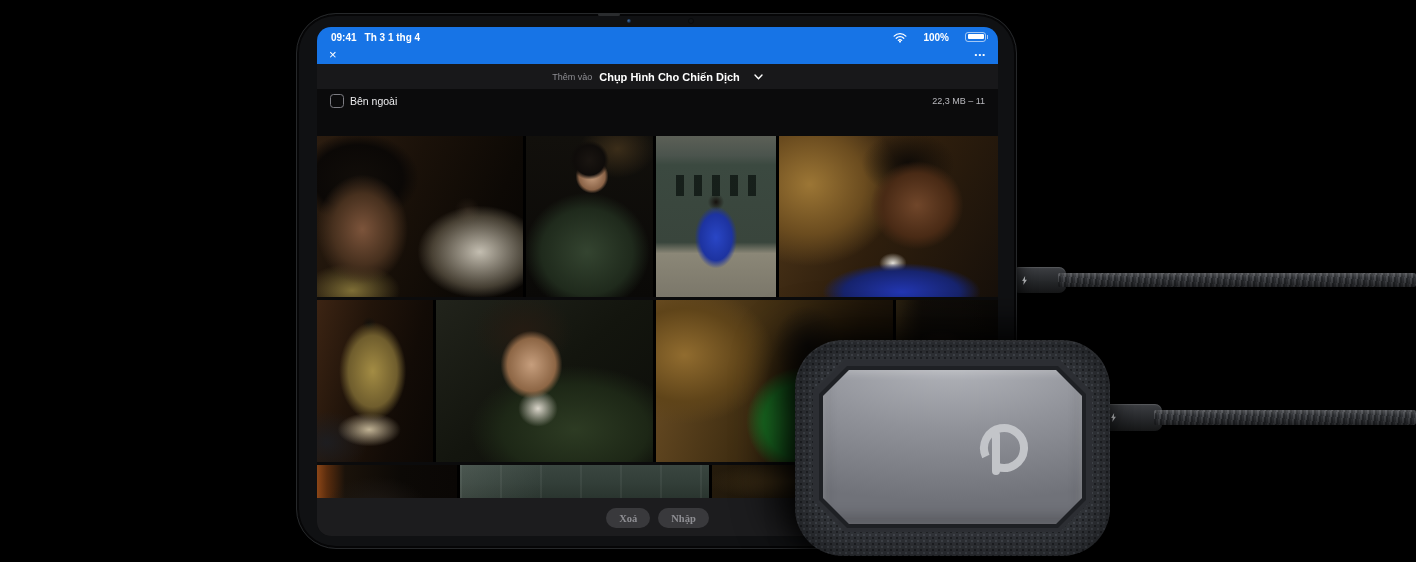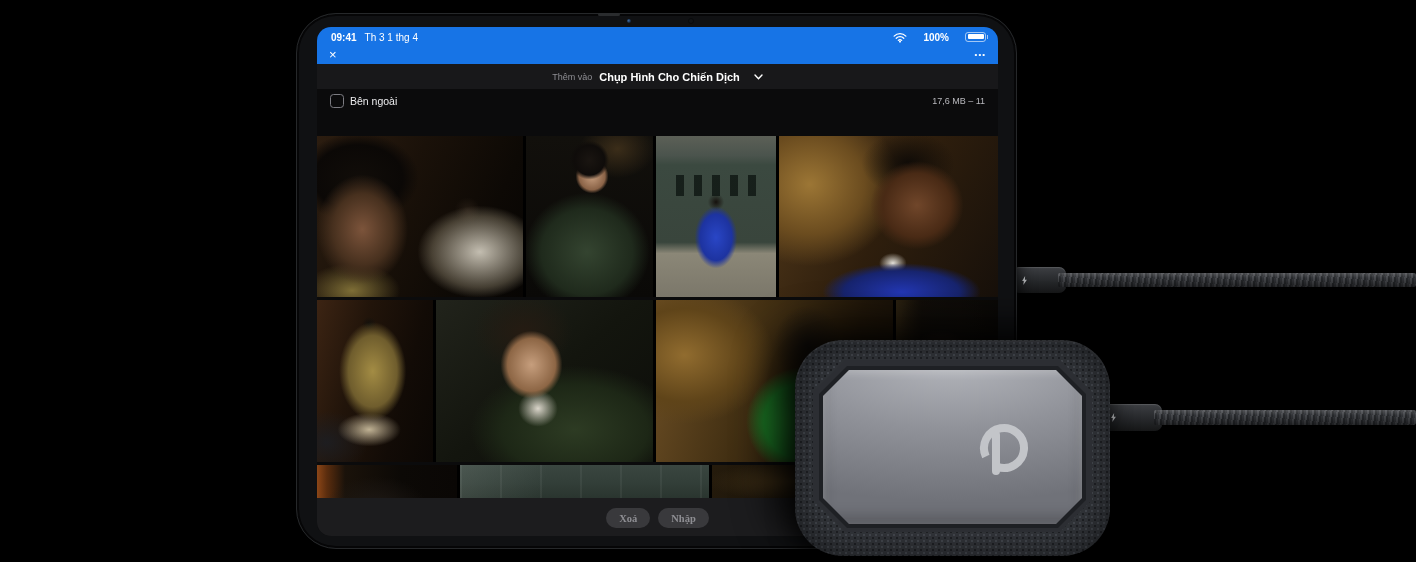--- a/index.html
+++ b/index.html
@@ -17,21 +17,21 @@
   .sensor{position:absolute;left:391px;top:4px;width:6px;height:6px;border-radius:50%;
           background:#121416;border:1px solid #0a0b0c;}
 
   
   .screen{position:absolute;left:20px;top:13px;width:681px;height:509px;background:#0b0b0c;
           border-radius:14px;overflow:hidden;}
 
   .bluezone{position:absolute;left:0;top:0;width:100%;height:37px;background:#1774e6;}
   .statusbar{position:absolute;left:0;top:0;width:100%;height:18px;display:flex;align-items:center;
              padding:2px 12px 0 14px;color:#fff;font-size:10px;font-weight:700;}
-  .statusbar .date{margin-left:8px;font-weight:400;}
+  .statusbar .date{margin-left:8px;font-weight:700;}
   .status-right{margin-left:auto;display:flex;gap:16px;}
   .batt{width:21px;height:10px;border:1px solid rgba(255,255,255,.6);border-radius:3px;position:relative;}
   .batt-fill{position:absolute;left:1.5px;top:1.5px;right:1.5px;bottom:1.5px;background:#fff;border-radius:1px;}
   .batt-tip{position:absolute;right:-3px;top:2.5px;width:1.5px;height:4px;background:rgba(255,255,255,.6);}
 
   .navbar{position:absolute;left:0;top:18px;width:100%;height:19px;display:flex;align-items:center;
           padding:0 12px;color:#fff;}
   .close-btn{font-size:13px;line-height:1;cursor:default;width:20px;}
   .nav-title{position:absolute;left:0;right:0;text-align:center;font-size:11px;font-weight:600;}
   .more-btn{margin-left:auto;font-size:8px;letter-spacing:1px;z-index:1;}
@@ -212,21 +212,21 @@
           <span>Chụp Hình Cho Chiến Dịch</span>
           <svg width="9" height="6" viewBox="0 0 9 6">
             <path d="M1 1.1 L4.5 4.8 L8 1.1" stroke="#fff" stroke-width="1.4" fill="none" stroke-linecap="round"></path>
           </svg>
         </span>
       </div>
 
       <div class="selrow row-ext">
         <span class="cb"></span>
         <span class="lbl">Bên ngoài</span>
-        <span class="val">17,6 MB – 11</span>
+        <span class="val">22,3 MB – 11</span>
       </div>
 
       <div class="grid">
         <div class="grow grow1">
           <div class="ph r1p1" title="Two models in a dark wood-panelled room"></div>
           <div class="ph r1p2" title="Model in dark green leather trench coat"></div>
           <div class="ph r1p3" title="Model in cobalt blue sweater seated by a green shed"></div>
           <div class="ph r1p4" title="Portrait of model in blue jacket against sunlit rock"></div>
         </div>
         <div class="grow grow2">

